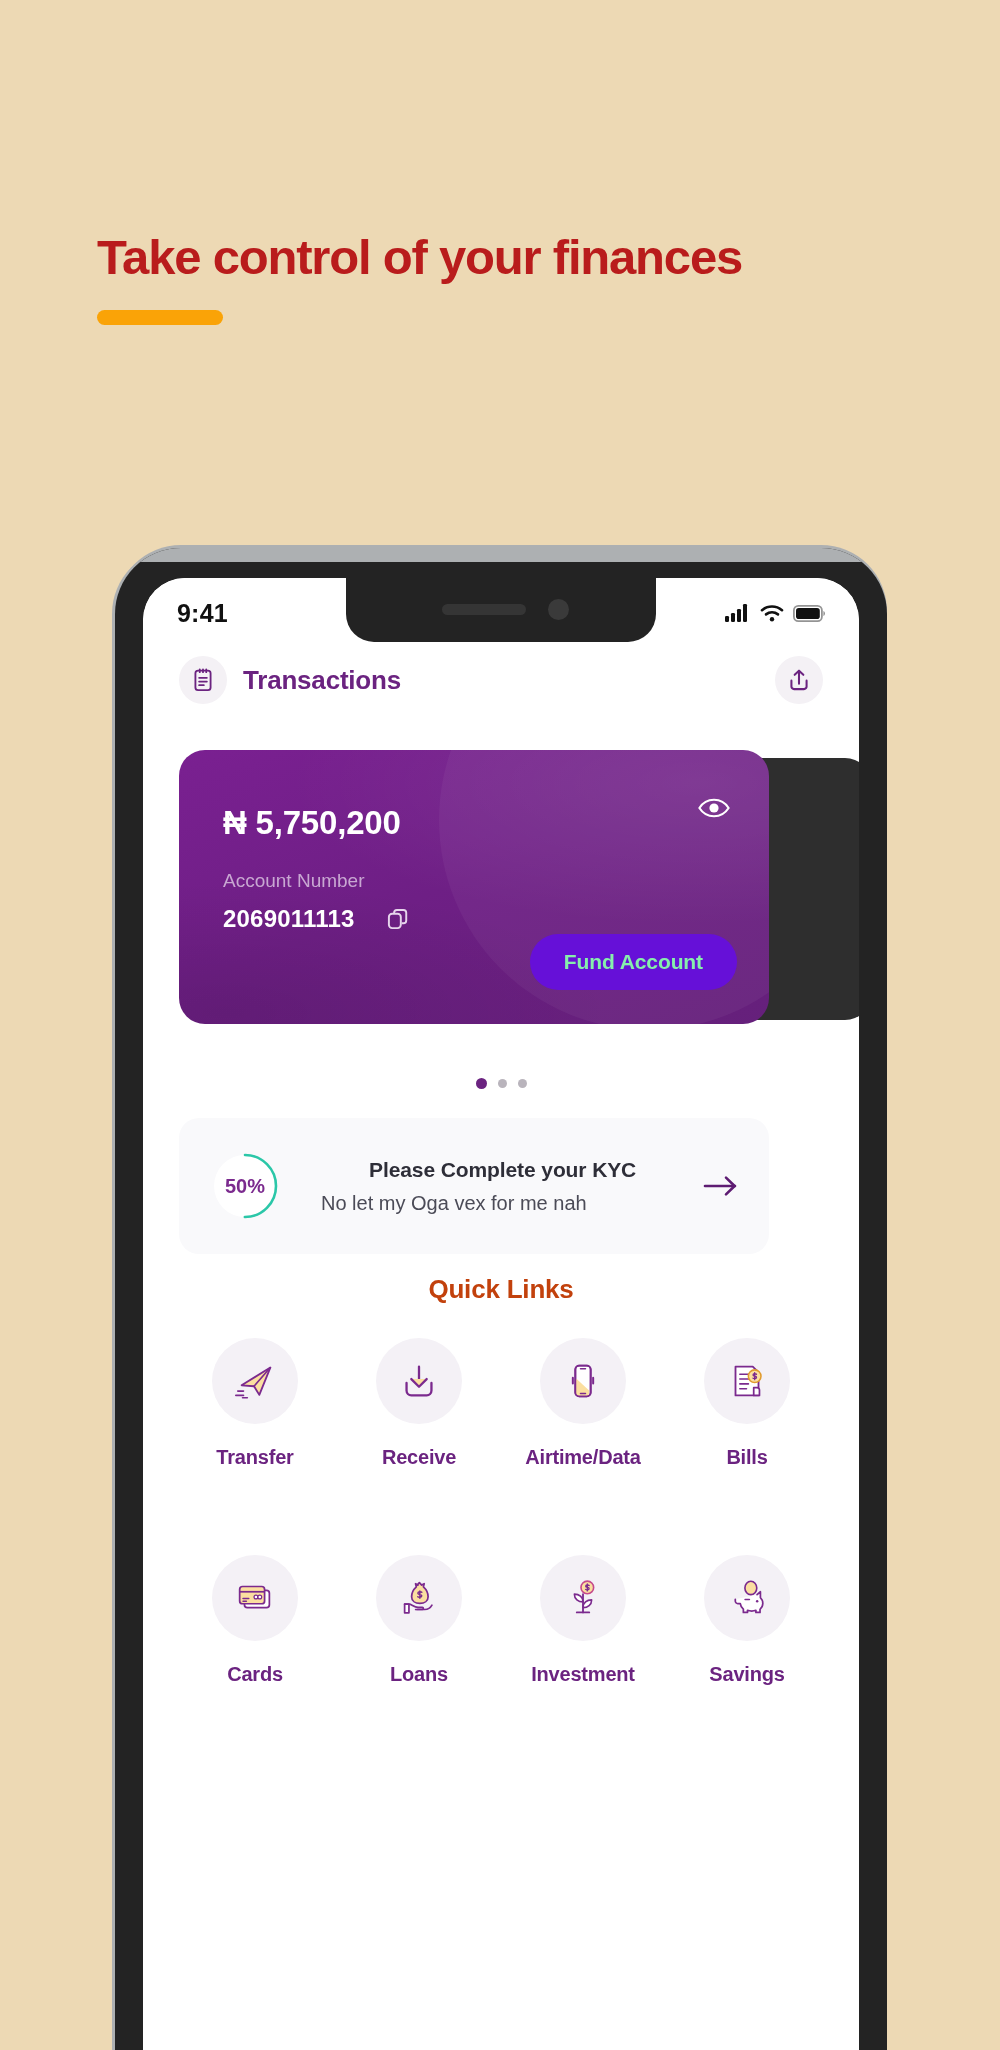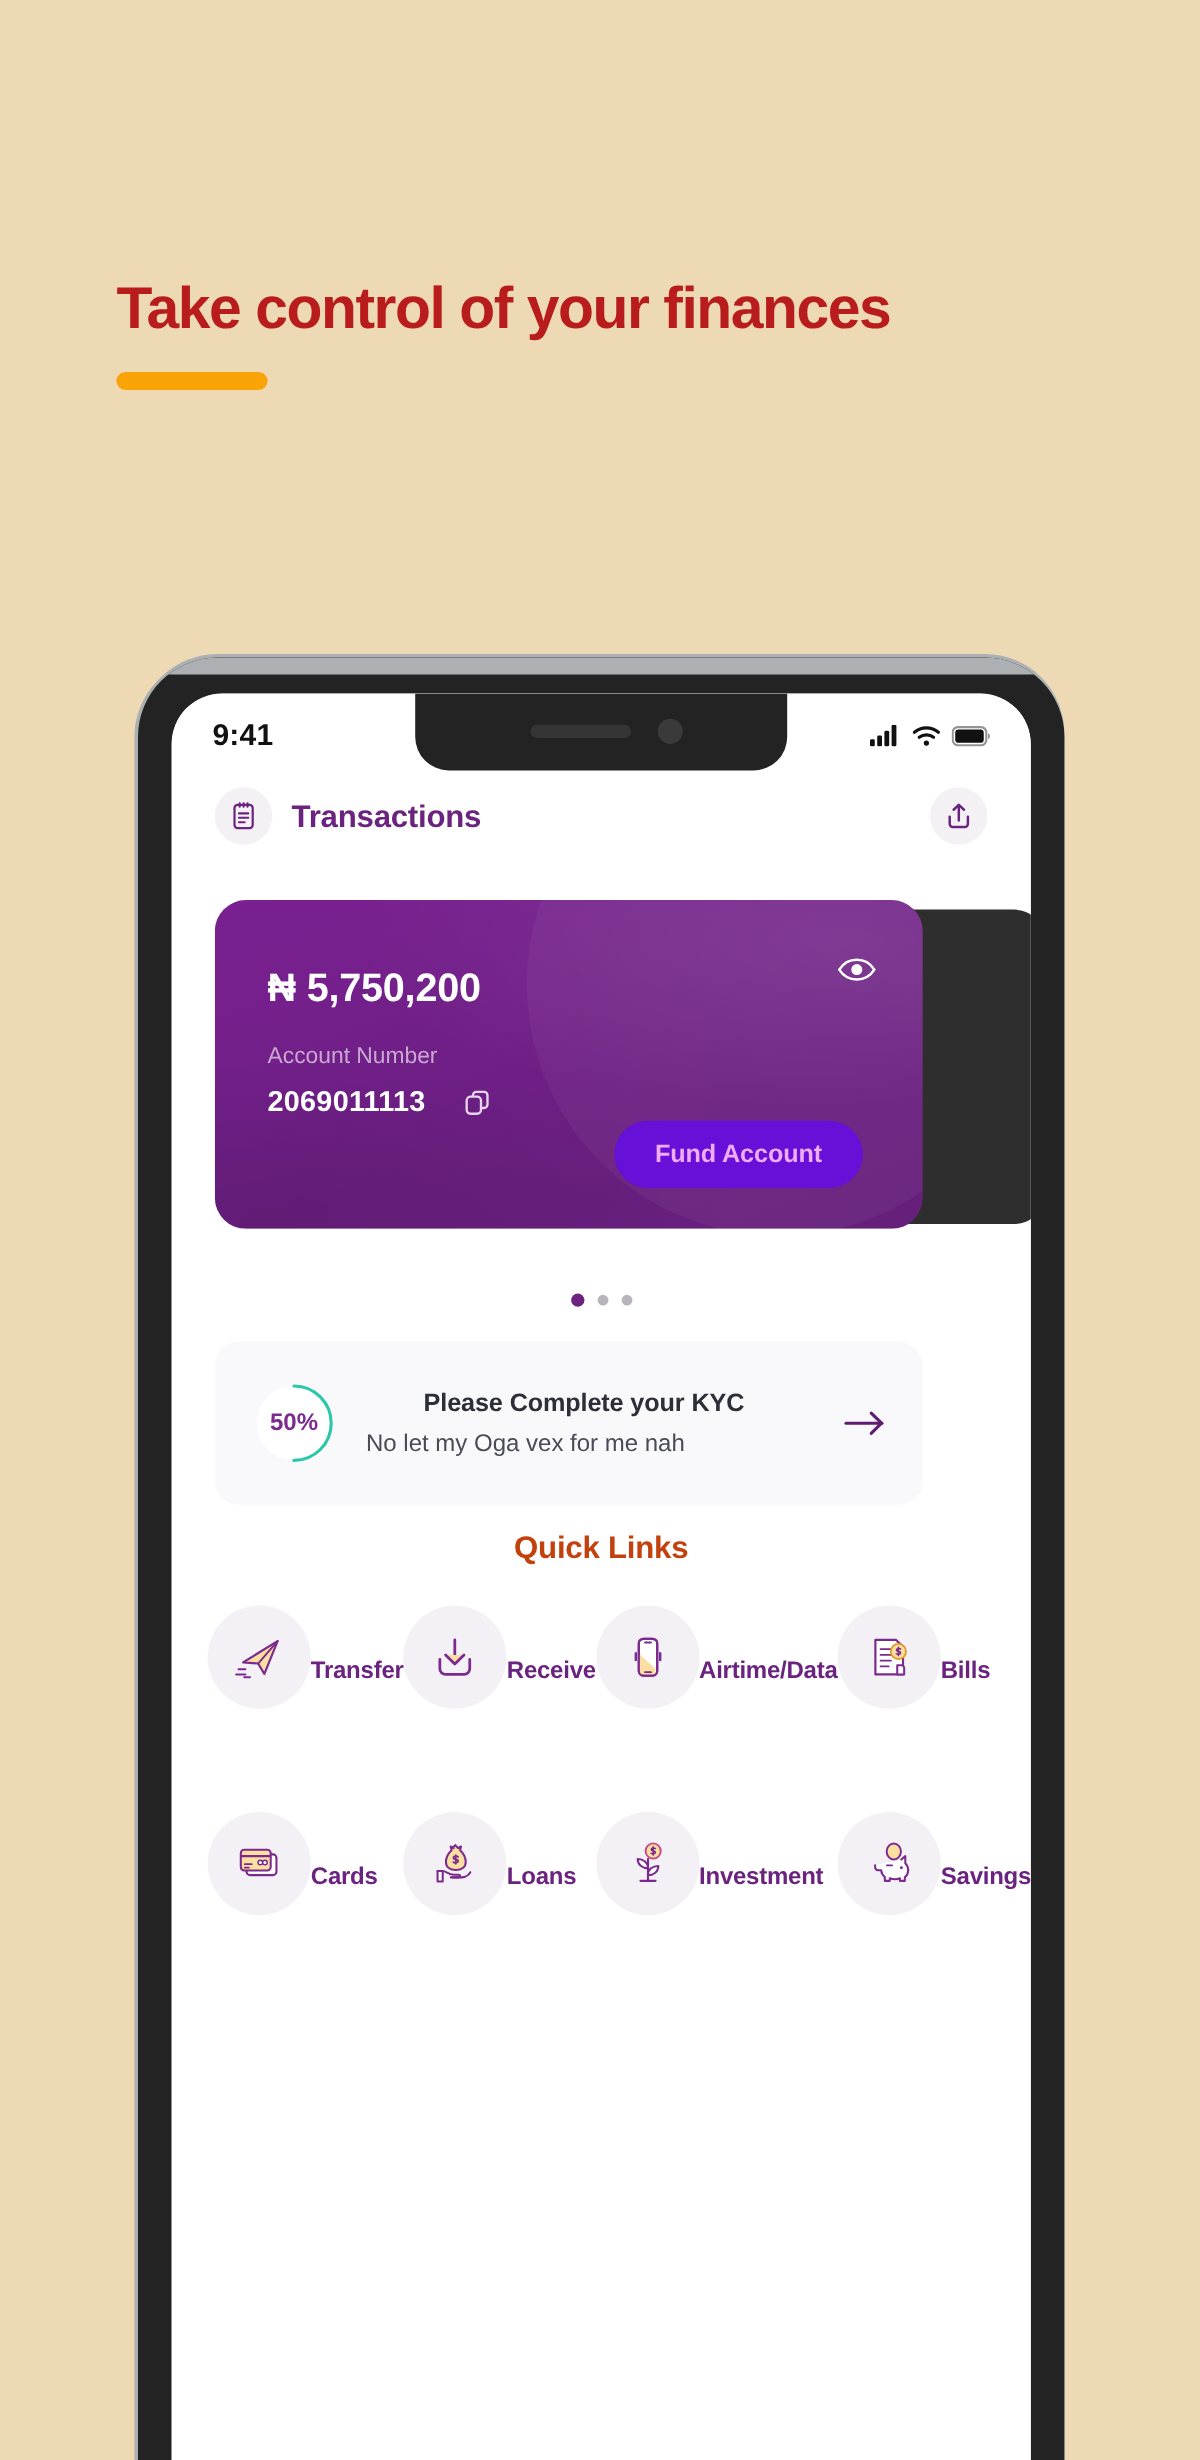--- a/index.html
+++ b/index.html
@@ -239,25 +239,25 @@
   }
   .eye-btn {
     position: absolute;
     right: 38px;
     top: 46px;
     z-index: 3;
     cursor: pointer;
   }
   .fund-btn {
     position: absolute;
-    right: 50px;
+    right: 32px;
     bottom: 34px;
     z-index: 3;
     background: #6610D8;
-    color: #f0abfc;
+    color: #86efac;
     border: none;
     border-radius: 32px;
     padding: 0 34px;
     height: 56px;
     font-size: 21px;
     font-weight: 700;
     font-family: "Liberation Sans", sans-serif;
     letter-spacing: -0.1px;
     cursor: pointer;
     text-align: center;
@@ -290,21 +290,21 @@
     left: 36px;
     top: 540px;
     width: 590px;
     height: 136px;
     border-radius: 20px;
     background: #F9F9FB;
     display: flex;
     align-items: center;
     padding: 0 30px;
     box-sizing: border-box;
-    gap: 24px;
+    gap: 40px;
   }
   .kyc-ring {
     position: relative;
     width: 72px; height: 72px;
     flex: none;
   }
   .kyc-pct {
     position: absolute;
     inset: 0;
     display: flex;
@@ -344,21 +344,21 @@
     position: absolute;
     top: 760px;
     left: 30px;
     width: 656px;
     display: grid;
     grid-template-columns: repeat(4, 1fr);
     row-gap: 86px;
   }
   .ql-item {
     display: flex;
-    flex-direction: row;
+    flex-direction: column;
     align-items: center;
     cursor: pointer;
   }
   .ql-bubble {
     width: 86px; height: 86px;
     border-radius: 50%;
     background: #F4F1F6;
     display: flex;
     align-items: center;
     justify-content: center;

